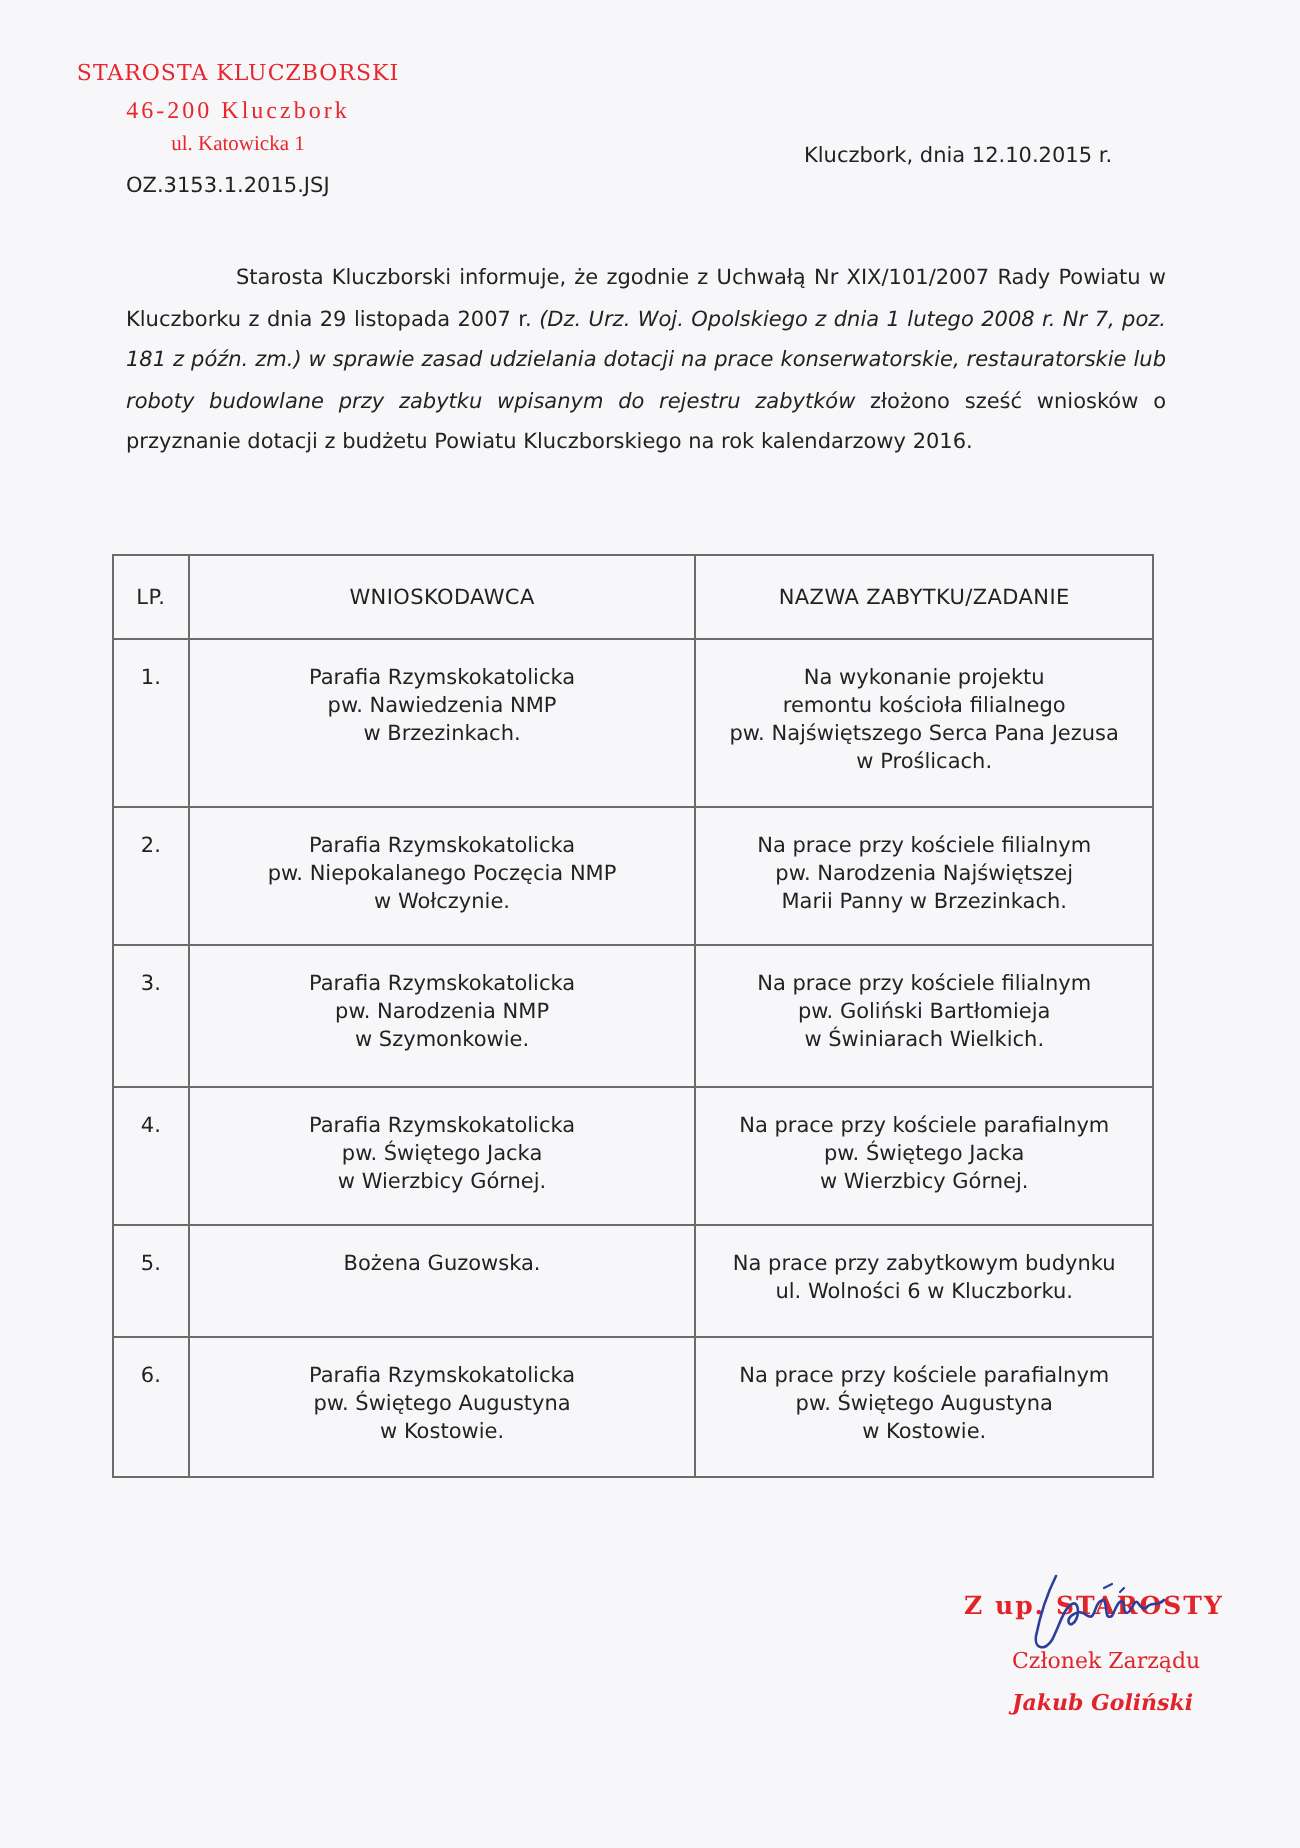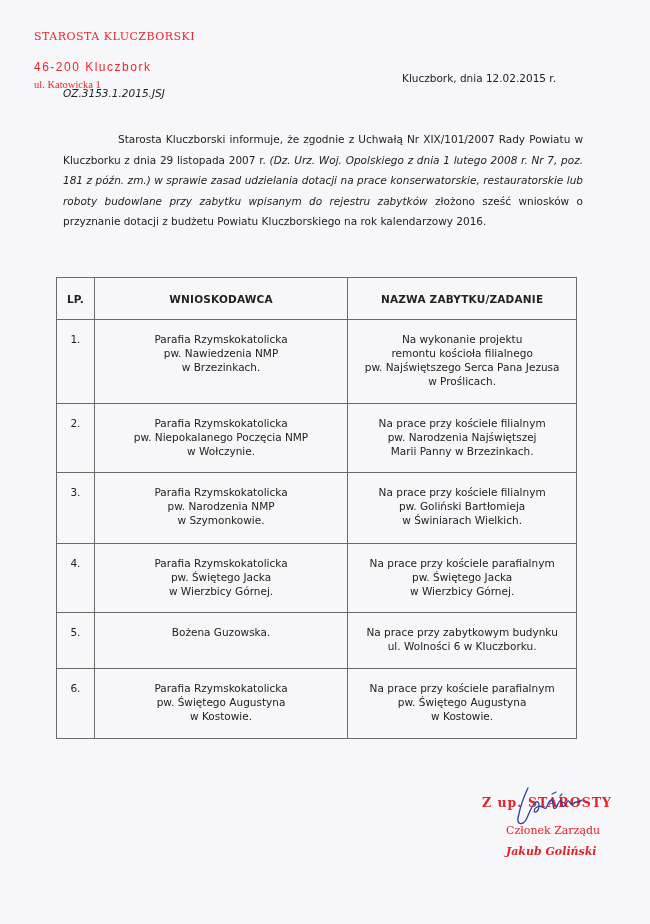--- a/index.html
+++ b/index.html
@@ -13,52 +13,50 @@
       position: relative;
       overflow: hidden;
       font-family: "DejaVu Sans", sans-serif;
       color: #222;
     }
     .stamp {
       position: absolute;
       left: 34px;
       top: 28px;
       width: 170px;
-      text-align: left;
+      text-align: center;
       color: #e8262c;
       line-height: 18px;
     }
     .stamp .l1 {
       font-family: "DejaVu Serif", serif;
       font-size: 11px;
       letter-spacing: 0.5px;
       white-space: nowrap;
       display: block;
     }
     .stamp .l2 {
-      font-family: Liberation Sans, sans-serif;
+      font-family: Liberation Serif, serif;
       font-size: 12px;
       letter-spacing: 1.5px;
       white-space: nowrap;
       display: block;
-      margin-top: 12px;
     }
     .stamp .l3 {
       font-family: Liberation Serif, serif;
       font-size: 10.5px;
       white-space: nowrap;
       display: block;
     }
     .ref {
       position: absolute;
       left: 63px;
       top: 87px;
       font-size: 10.5px;
       color: #222;
-      font-style: italic;
     }
     .date {
       position: absolute;
       left: 402px;
       top: 72px;
       font-size: 10.5px;
       color: #222;
     }
     .intro {
       position: absolute;
@@ -85,21 +83,21 @@
       font-size: 10.5px;
       color: #222;
     }
     table.grants th, table.grants td {
       border: 1px solid #6b6b6b;
       vertical-align: top;
       text-align: center;
       padding: 0;
     }
     table.grants th {
-      font-weight: bold;
+      font-weight: normal;
       height: 41px;
       vertical-align: middle;
       font-size: 10.5px;
       letter-spacing: 0.2px;
     }
     table.grants col.c-lp { width: 38px; }
     table.grants col.c-app { width: 254px; }
     table.grants col.c-task { width: 229px; }
     table.grants td {
       padding-top: 12px;
@@ -157,21 +155,21 @@
 <body>
 
 <div class="stamp">
   <span class="l1">STAROSTA KLUCZBORSKI</span>
   <span class="l2">46-200 Kluczbork</span>
   <span class="l3">ul. Katowicka 1</span>
 </div>
 
 <div class="ref">OZ.3153.1.2015.JSJ</div>
 
-<div class="date">Kluczbork, dnia 12.02.2015 r.</div>
+<div class="date">Kluczbork, dnia 12.10.2015 r.</div>
 
 <div class="intro">
   <span class="indent"></span><span>Starosta Kluczborski informuje, że zgodnie z Uchwałą Nr XIX/101/2007 Rady Powiatu w Kluczborku z dnia 29 listopada 2007 r. </span><i>(Dz. Urz. Woj. Opolskiego z dnia 1 lutego 2008 r. Nr 7, poz. 181 z późn. zm.) w sprawie zasad udzielania dotacji na prace konserwatorskie, restauratorskie lub roboty budowlane przy zabytku wpisanym do rejestru zabytków</i><span> złożono sześć wniosków o przyznanie dotacji z budżetu Powiatu Kluczborskiego na rok kalendarzowy 2016.</span>
 </div>
 
 <table class="grants">
   <colgroup>
     <col class="c-lp">
       <col class="c-app">
       <col class="c-task">

